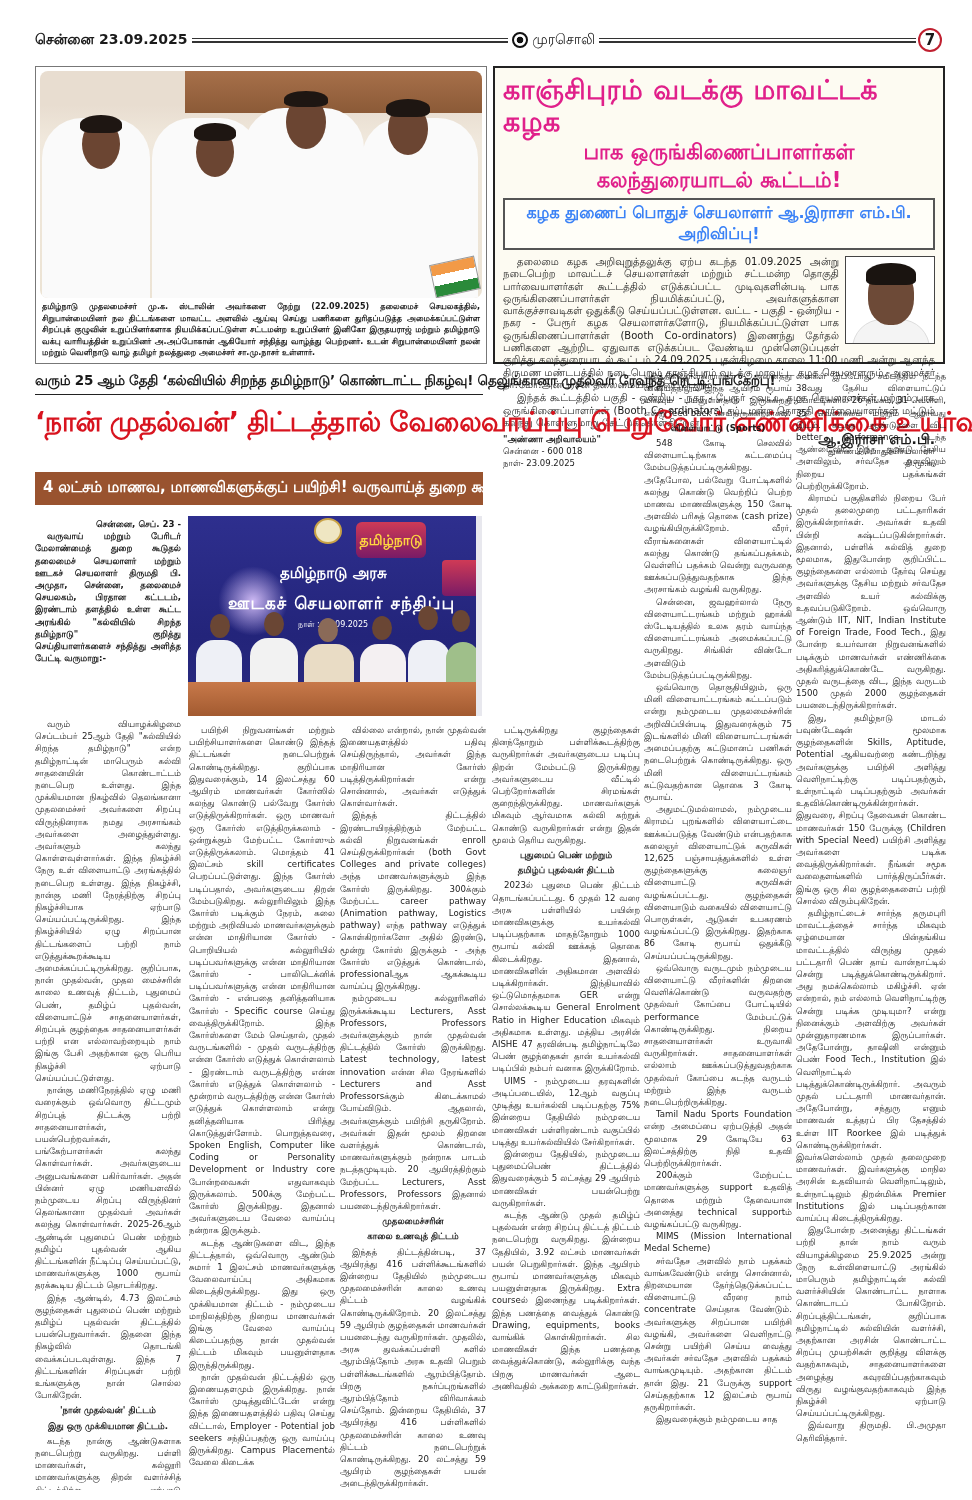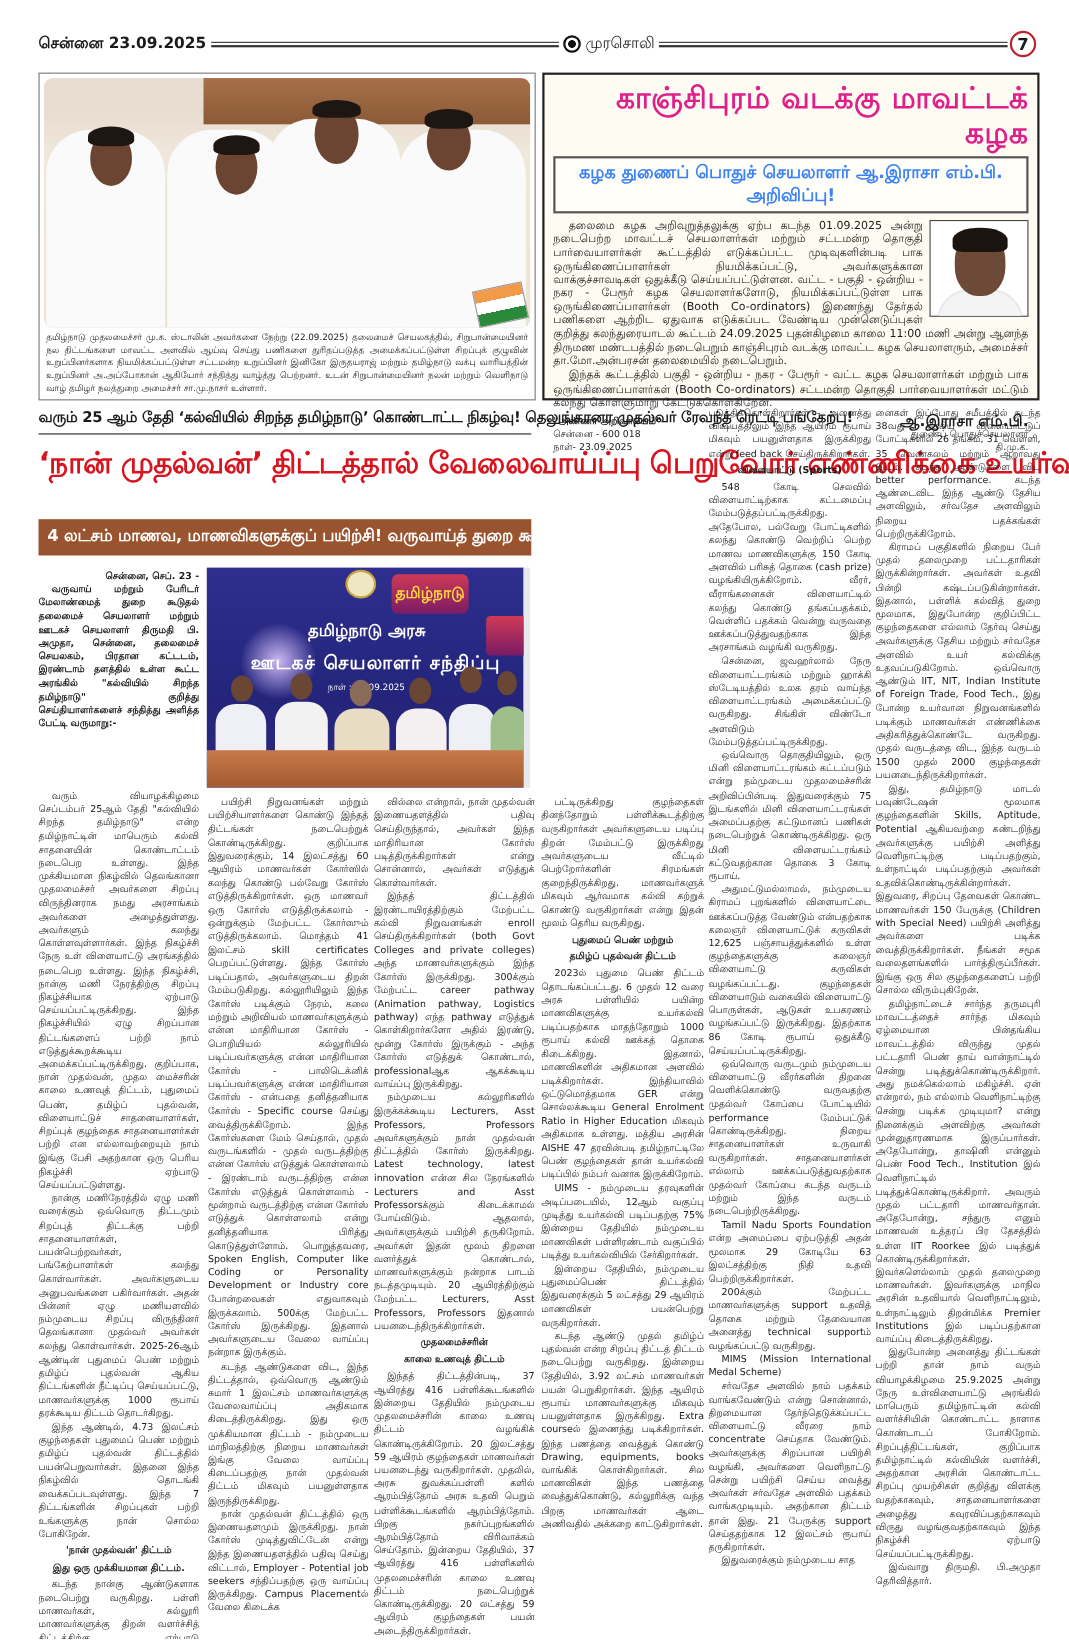--- a/index.html
+++ b/index.html
@@ -17,25 +17,25 @@
   
   .photo-box { position: absolute; top: 66px; left: 35px; width: 452px; height: 298px; border: 1px solid #777; padding: 4px; }
   .photo { width: 442px; height: 227px; border-radius: 8px; overflow: hidden; position: relative;
      background: linear-gradient(180deg, #e8ddd0 0%, #e8ddd0 15%, #f0e8dc 30%, #ece3d4 100%); }
   .photo .panel { position: absolute; top: 0; left: 145px; right: 0; height: 42px; background: linear-gradient(180deg,#a7704a,#8b5a37); }
   .photo .person { position: absolute; bottom: 0; background: #fafafa; border-radius: 40px 40px 0 0; }
   .photo .head { position: absolute; border-radius: 50%; background: #6b4532; }
   .photo .hair { position: absolute; border-radius: 50% 50% 30% 30%; background: #1e1612; }
   .photo .flag { position: absolute; right: 4px; bottom: 4px; width: 46px; height: 34px; transform: rotate(-12deg);
      background: linear-gradient(180deg, #f29a47 0 33%, #ffffff 33% 66%, #2a8a3a 66% 100%); border: 1px solid #999; }
-  .caption { font-size: 8px; line-height: 11.5px; padding: 3px 2px 0 2px; text-align: justify; }
+  .caption { font-size: 8px; line-height: 11.5px; padding: 3px 2px 0 2px; text-align: justify; font-weight: bold; }
 
   
   .ad-box { position: absolute; top: 66px; left: 493px; width: 452px; height: 298px; border: 2px solid #222; background: #fdfbf2; padding: 6px 8px; }
-  .ad-title1 { color: #e0208a; font-weight: bold; font-size: 27px; text-align: right; line-height: 32px; letter-spacing: 0.5px; }
+  .ad-title1 { color: #e0208a; font-weight: bold; font-size: 27px; text-align: left; line-height: 32px; letter-spacing: 0.5px; }
   .ad-title2 { color: #e0208a; font-weight: bold; font-size: 21px; text-align: center; line-height: 28px; }
   .ad-sub { border: 2px solid #555; margin: 4px 0 6px 0; background: #fffef8; color: #3b82f6; font-weight: bold; font-size: 16px; text-align: center; padding: 3px 0; }
   .ad-body { font-size: 10px; line-height: 12.3px; text-align: justify; position: relative; }
   .ad-photo { float: right; width: 90px; height: 88px; border: 1px solid #444; margin: 0 0 2px 6px; background: #ffffff; position: relative; overflow: hidden; }
   .ad-photo .face { position: absolute; left: 22px; top: 10px; width: 46px; height: 58px; border-radius: 45%; background: #6d4a37; }
   .ad-photo .hair2 { position: absolute; left: 20px; top: 6px; width: 50px; height: 22px; border-radius: 50% 50% 20% 20%; background: #1a1410; }
   .ad-photo .shirt { position: absolute; left: 6px; top: 62px; width: 78px; height: 40px; border-radius: 30px 30px 0 0; background: #f4f4f4; border: 1px solid #ddd; }
   .ad-body p { text-indent: 14px; margin-bottom: 1px; }
   .ad-footer { display: flex; justify-content: space-between; margin-top: 4px; font-size: 8.5px; line-height: 12px; }
   .ad-footer .left .b { font-weight: bold; }
@@ -99,20 +99,21 @@
     <div class="person" style="left:322px;width:116px;height:180px;"></div>
     <div class="head" style="left:348px;top:32px;width:40px;height:52px;"></div>
     <div class="hair" style="left:346px;top:28px;width:44px;height:18px;"></div>
     <div class="flag"></div>
   </div>
   <div class="caption">தமிழ்நாடு முதலமைச்சர் மு.க. ஸ்டாலின் அவர்களை நேற்று (22.09.2025) தலைமைச் செயலகத்தில், சிறுபான்மையினர் நல திட்டங்களை மாவட்ட அளவில் ஆய்வு செய்து பணிகளை துரிதப்படுத்த அமைக்கப்பட்டுள்ள சிறப்புக் குழுவின் உறுப்பினர்களாக நியமிக்கப்பட்டுள்ள சட்டமன்ற உறுப்பினர் இனிகோ இருதயராஜ் மற்றும் தமிழ்நாடு வக்பு வாரியத்தின் உறுப்பினர் அ.அப்போகான் ஆகியோர் சந்தித்து வாழ்த்து பெற்றனர். உடன் சிறுபான்மையினர் நலன் மற்றும் வெளிநாடு வாழ் தமிழர் நலத்துறை அமைச்சர் சா.மு.நாசர் உள்ளார்.</div>
 </div>
 
 <div class="ad-box">
   <div class="ad-title1">காஞ்சிபுரம் வடக்கு மாவட்டக் கழக</div>
+  <div class="ad-title2">பாக ஒருங்கிணைப்பாளர்கள் கலந்துரையாடல் கூட்டம்!</div>
   <div class="ad-sub">கழக துணைப் பொதுச் செயலாளர் ஆ.இராசா எம்.பி. அறிவிப்பு!</div>
   <div class="ad-body">
     <div class="ad-photo">
       <div class="shirt"></div>
       <div class="face"></div>
       <div class="hair2"></div>
     </div>
     <p>தலைமை கழக அறிவுறுத்தலுக்கு ஏற்ப கடந்த 01.09.2025 அன்று நடைபெற்ற மாவட்டச் செயலாளர்கள் மற்றும் சட்டமன்ற தொகுதி பார்வையாளர்கள் கூட்டத்தில் எடுக்கப்பட்ட முடிவுகளின்படி பாக ஒருங்கிணைப்பாளர்கள் நியமிக்கப்பட்டு, அவர்களுக்கான வாக்குச்சாவடிகள் ஒதுக்கீடு செய்யப்பட்டுள்ளன. வட்ட - பகுதி - ஒன்றிய - நகர - பேரூர் கழக செயலாளர்களோடு, நியமிக்கப்பட்டுள்ள பாக ஒருங்கிணைப்பாளர்கள் (Booth Co-ordinators) இணைந்து தேர்தல் பணிகளை ஆற்றிட ஏதுவாக எடுக்கப்பட வேண்டிய முன்னெடுப்புகள் குறித்து கலந்துரையாடல் கூட்டம் 24.09.2025 புதன்கிழமை காலை 11:00 மணி அன்று ஆனந்த திருமண மண்டபத்தில் நடைபெறும் காஞ்சிபுரம் வடக்கு மாவட்ட கழக செயலாளரும், அமைச்சர் தா.மோ.அன்பரசன் தலைமையில் நடைபெறும்.</p>
     <p>இந்தக் கூட்டத்தில் பகுதி - ஒன்றிய - நகர - பேரூர் - வட்ட கழக செயலாளர்கள் மற்றும் பாக ஒருங்கிணைப்பாளர்கள் (Booth Co-ordinators) சட்டமன்ற தொகுதி பார்வையாளர்கள் மட்டும் கலந்து கொள்ளுமாறு கேட்டுக்கொள்கிறேன்.</p>
   </div>

